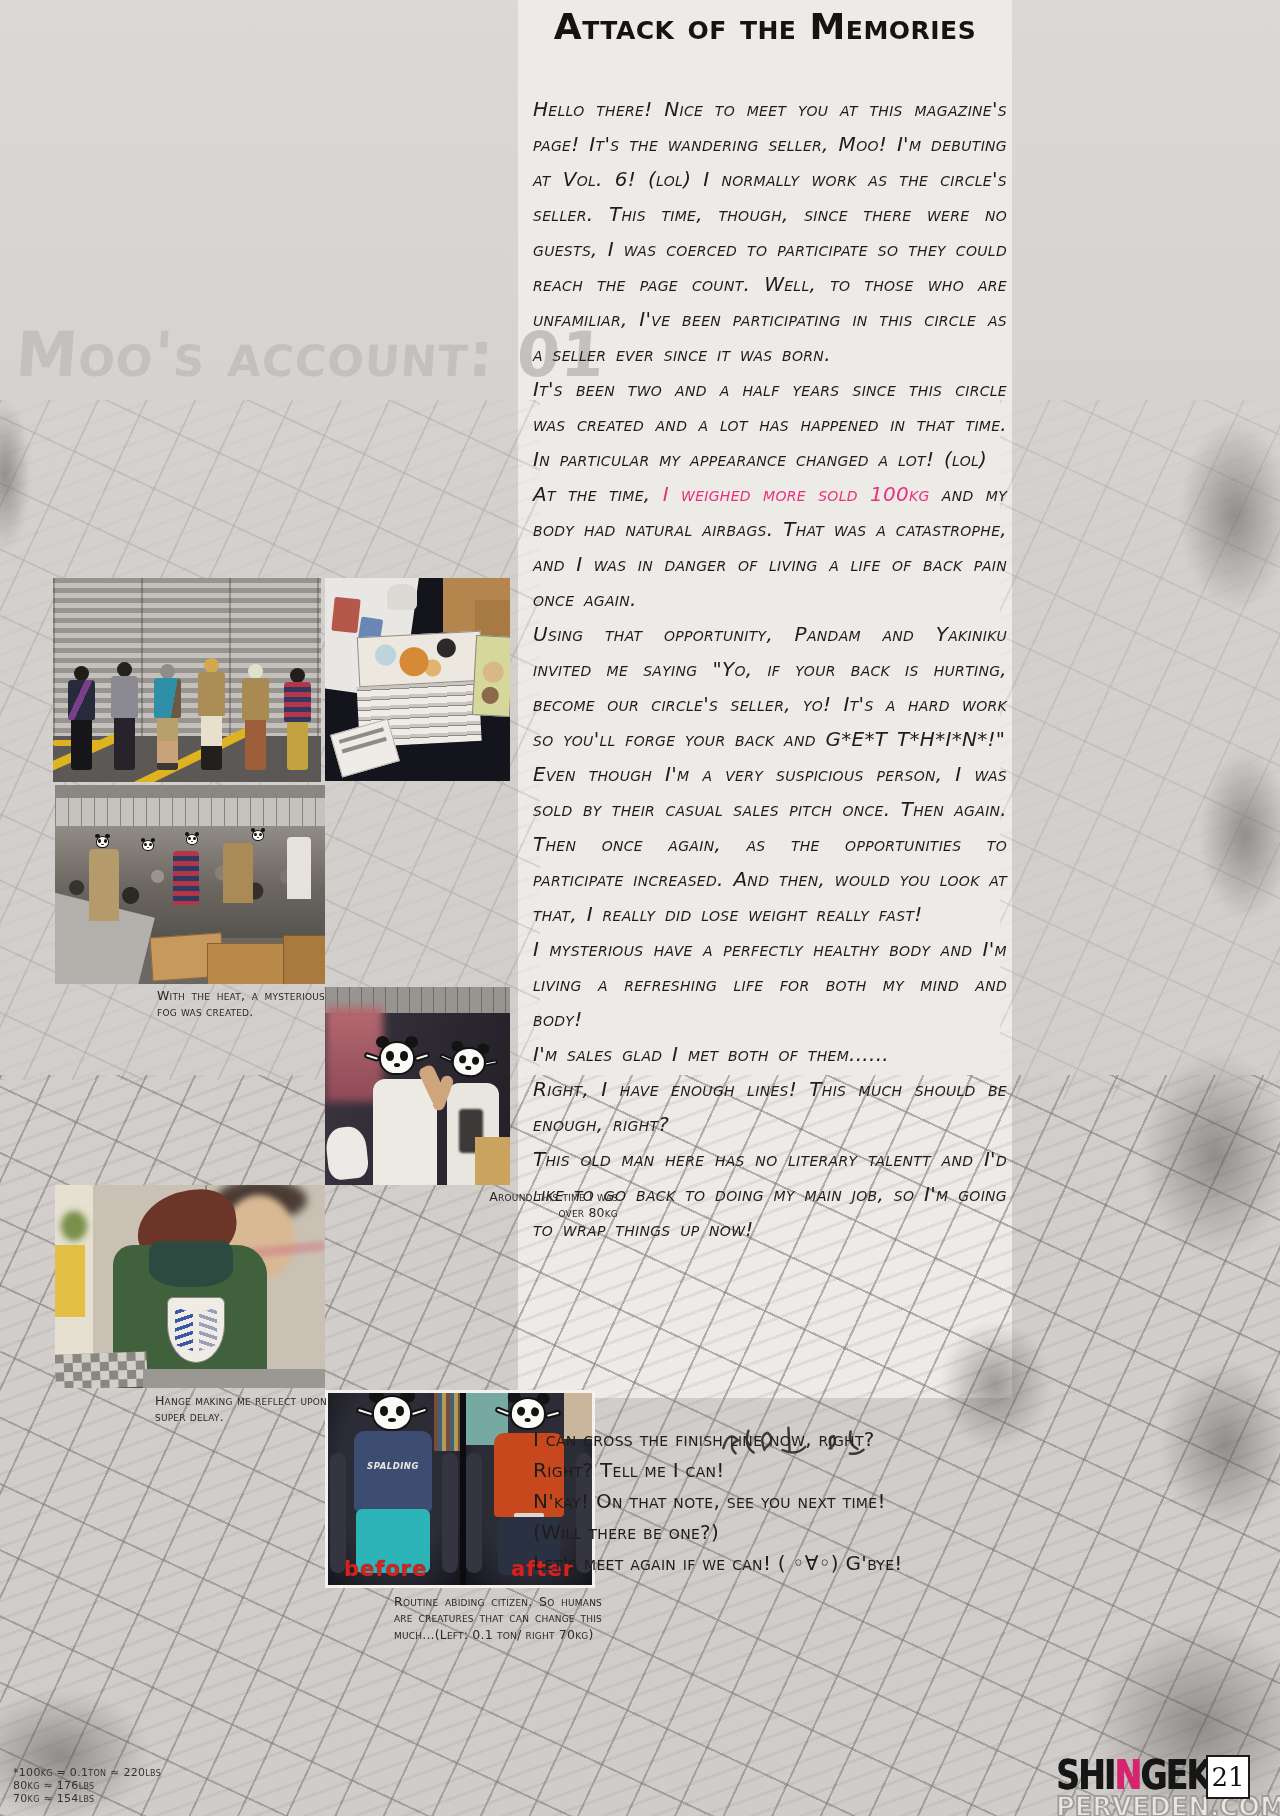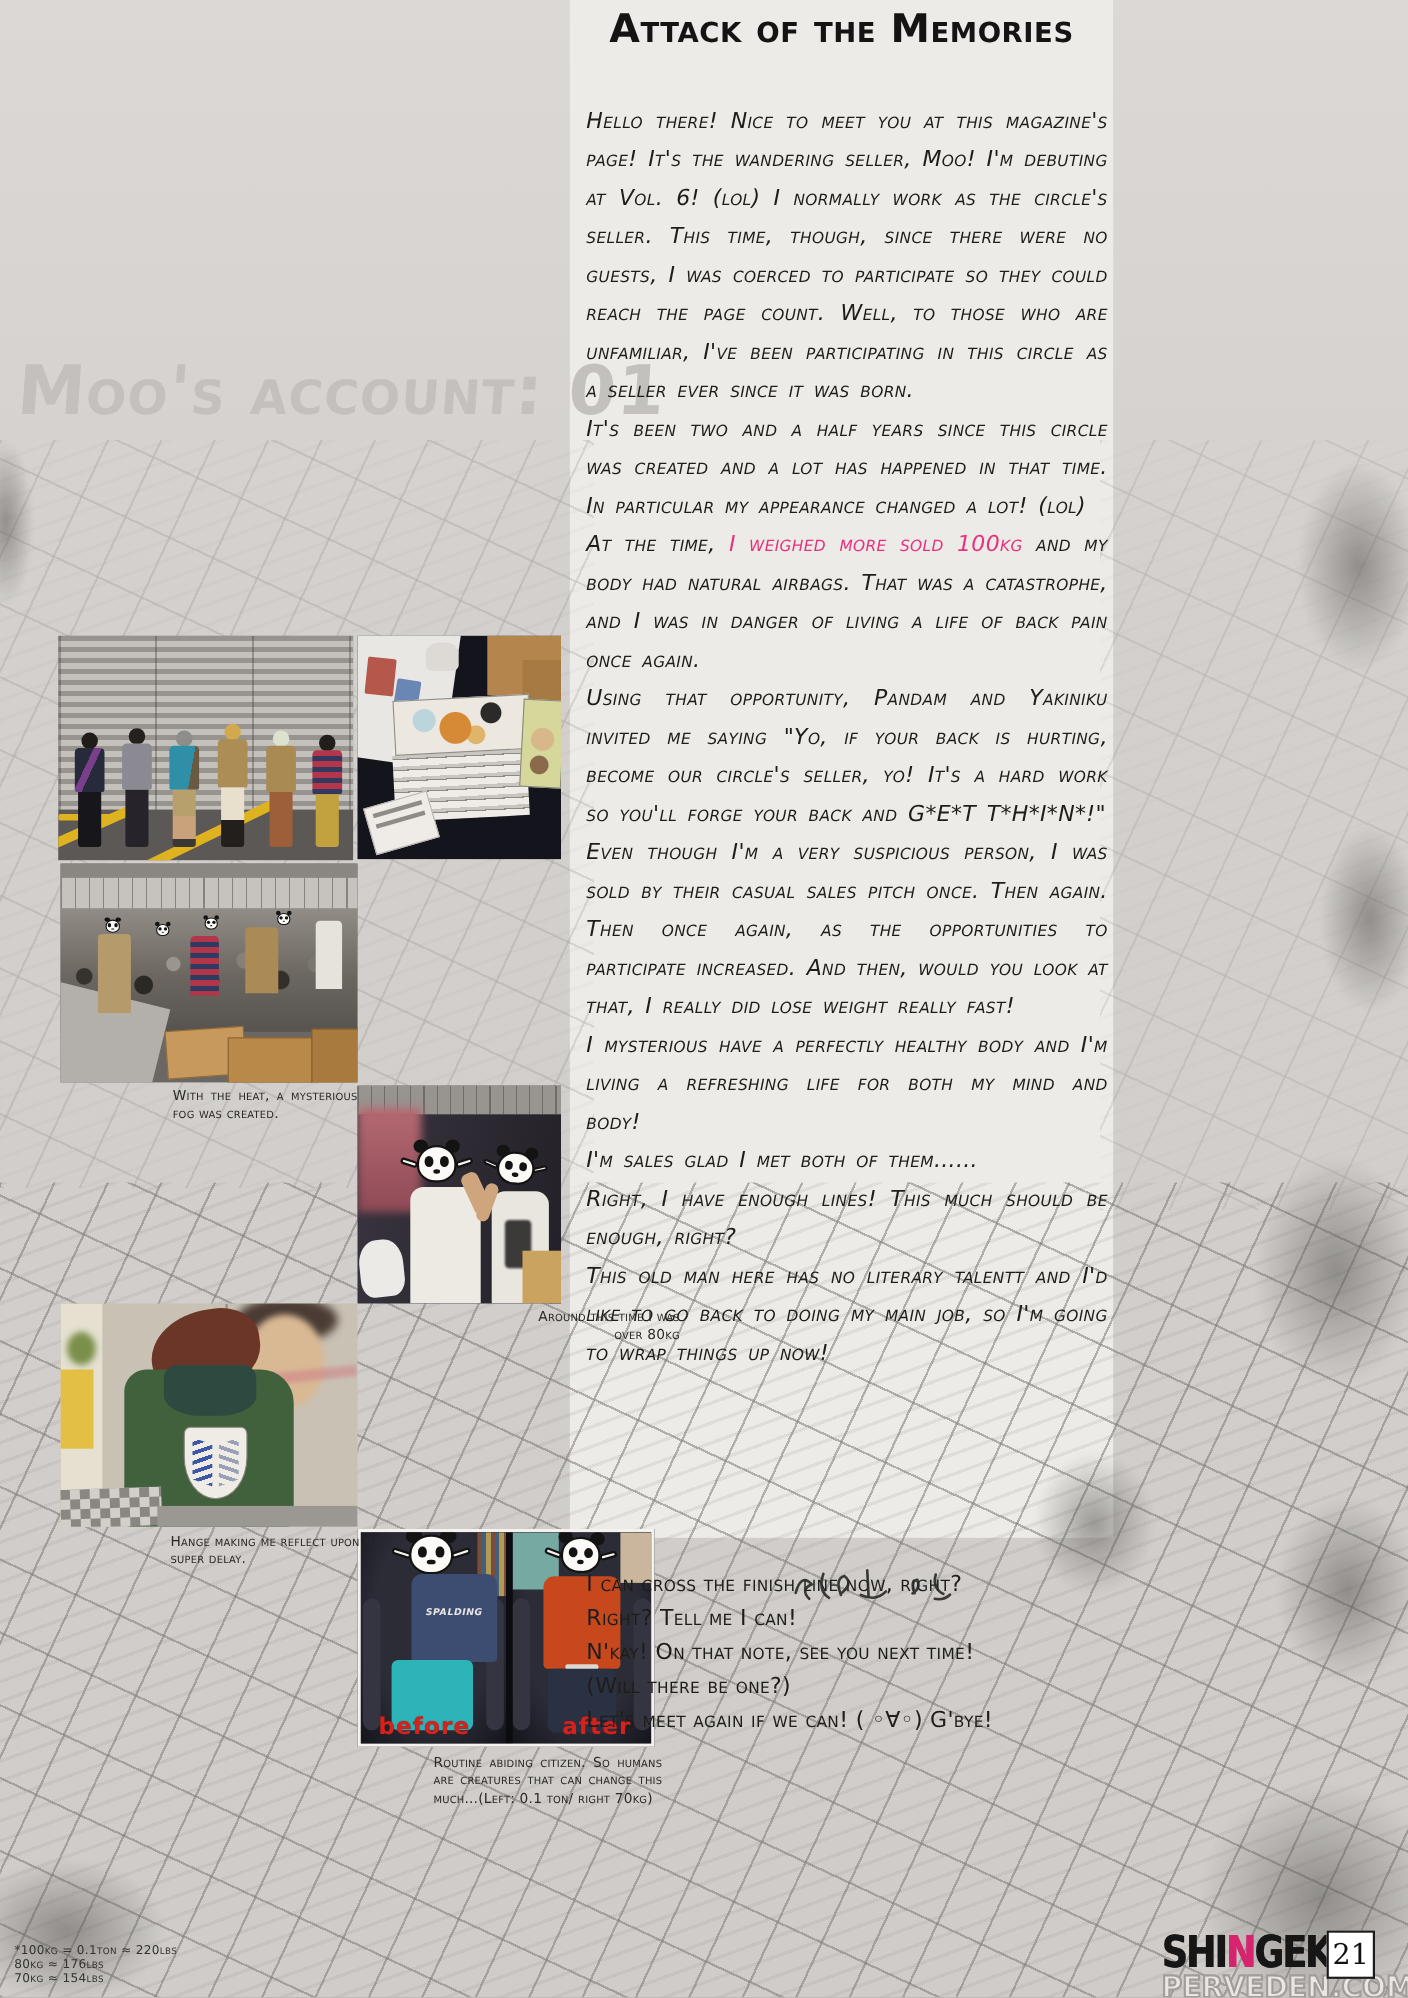--- a/index.html
+++ b/index.html
@@ -375,21 +375,21 @@
     <div class="abs pe-step"></div>
   </div>
   <div class="cap" style="left:155px;top:1393px;width:190px;">Hange making me reflect upon my super delay.</div>
 
   <div class="photo pf" style="left:325px;top:1390px;width:270px;height:198px;">
     <div class="pf-half" style="left:0;">
       <div class="pf-chair"></div>
       <div class="pf-shelf"></div>
       <div class="pf-arm" style="left:2px;"></div>
       <div class="pf-arm" style="right:2px;"></div>
-      <div class="pf-torso" style="left:26px;top:38px;width:78px;height:80px;background:#3d4c71;margin-left:20px;">
+      <div class="pf-torso" style="left:26px;top:38px;width:78px;height:80px;background:#3d4c71;">
         <div class="shirt-label">SPALDING</div>
       </div>
       <div class="pf-legs" style="left:28px;top:116px;width:74px;height:64px;background:#2cb4b8;"></div>
       <div class="mask" style="left:42px;top:0;width:44px;height:38px;">
           <i class="ear l"></i>
           <i class="ear r"></i>
           <i class="bone bl"></i>
           <i class="bone br"></i>
           <i class="face"></i>
           <i class="eye l"></i>

